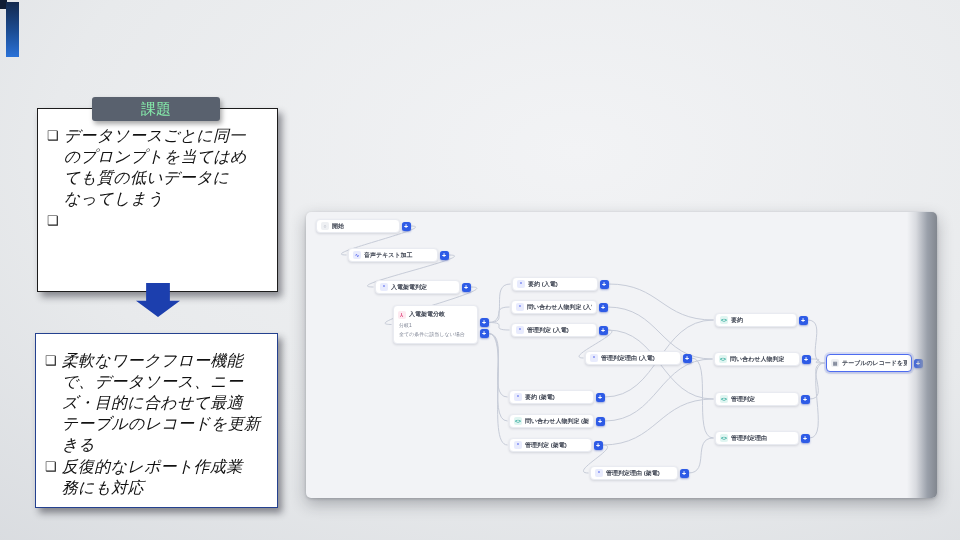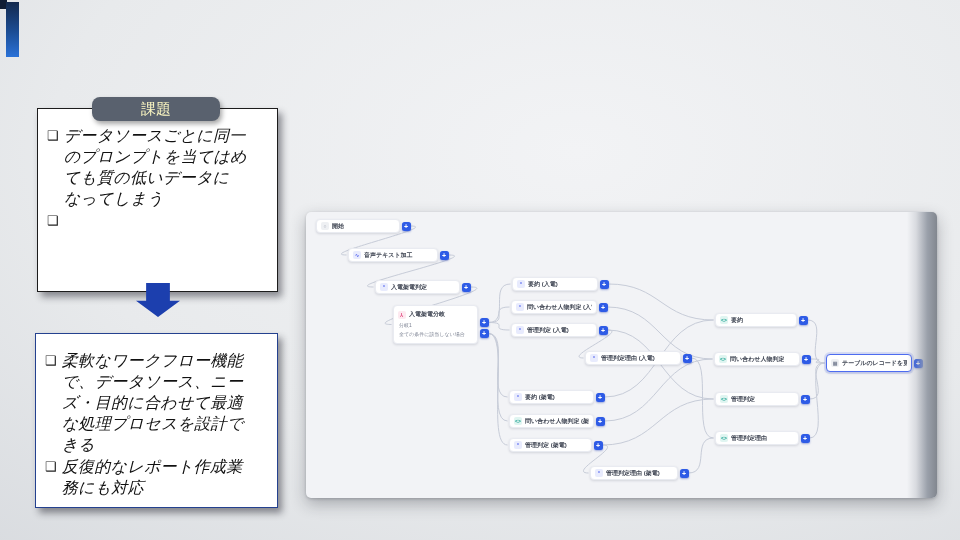--- a/index.html
+++ b/index.html
@@ -23,22 +23,22 @@
 
   .subtitle { position:absolute; left:306px; top:112px; width:652px; margin:0; font-size:27px;
     line-height:37px; font-weight:500; color:#262b33; white-space:pre-line; }
 
   
   .lbox { position:absolute; background:#fff; }
   .problem-box { left:37px; top:108px; width:241px; height:184px; border:1.6px solid #1c1c1c;
     box-shadow:4px 5px 7px rgba(20,20,30,.45); }
   .solution-box { left:35px; top:333px; width:243px; height:175px; border:1.6px solid #24418f;
     box-shadow:4px 5px 7px rgba(20,20,30,.45); }
-  .tab { position:absolute; top:-12px; width:128px; height:24px; color:#fef9c3; font-size:15px;
-    font-weight:500; text-align:center; line-height:24px; border-radius:8px;
+  .tab { position:absolute; top:-12px; width:128px; height:24px; color:#86efac; font-size:15px;
+    font-weight:500; text-align:center; line-height:24px; border-radius:3px;
     box-shadow:2px 3px 5px rgba(0,0,0,.35); }
   .tab-gray { left:54px; background:#59616e; }
   .tab-blue { left:56px; background:#1e3fa6; }
 
   .bullets { list-style:none; margin:0; padding:16px 6px 0 9px; }
   .bullets li { display:flex; gap:5px; font-size:16px; line-height:21px; color:#111;
     font-weight:500; margin-bottom:1px; }
   .blt { flex:0 0 auto; font-size:13px; line-height:21px; color:#222; }
   .btxt { white-space:pre-line; letter-spacing:.3px;font-style:italic; }
 
@@ -102,21 +102,21 @@
 
   <div class="down-arrow"></div>
 
   <section class="lbox solution-box">
     <ul class="bullets" id="solution-list">
         <li>
           <span class="blt">❑</span>
           <span class="btxt">柔軟なワークフロー機能
 で、データソース、ニー
 ズ・目的に合わせて最適
-な処理プロセスを設計で
+テーブルのレコードを更新
 きる</span>
         </li>
         <li>
           <span class="blt">❑</span>
           <span class="btxt">反復的なレポート作成業
 務にも対応</span>
         </li>
       </ul>
   </section>
 

